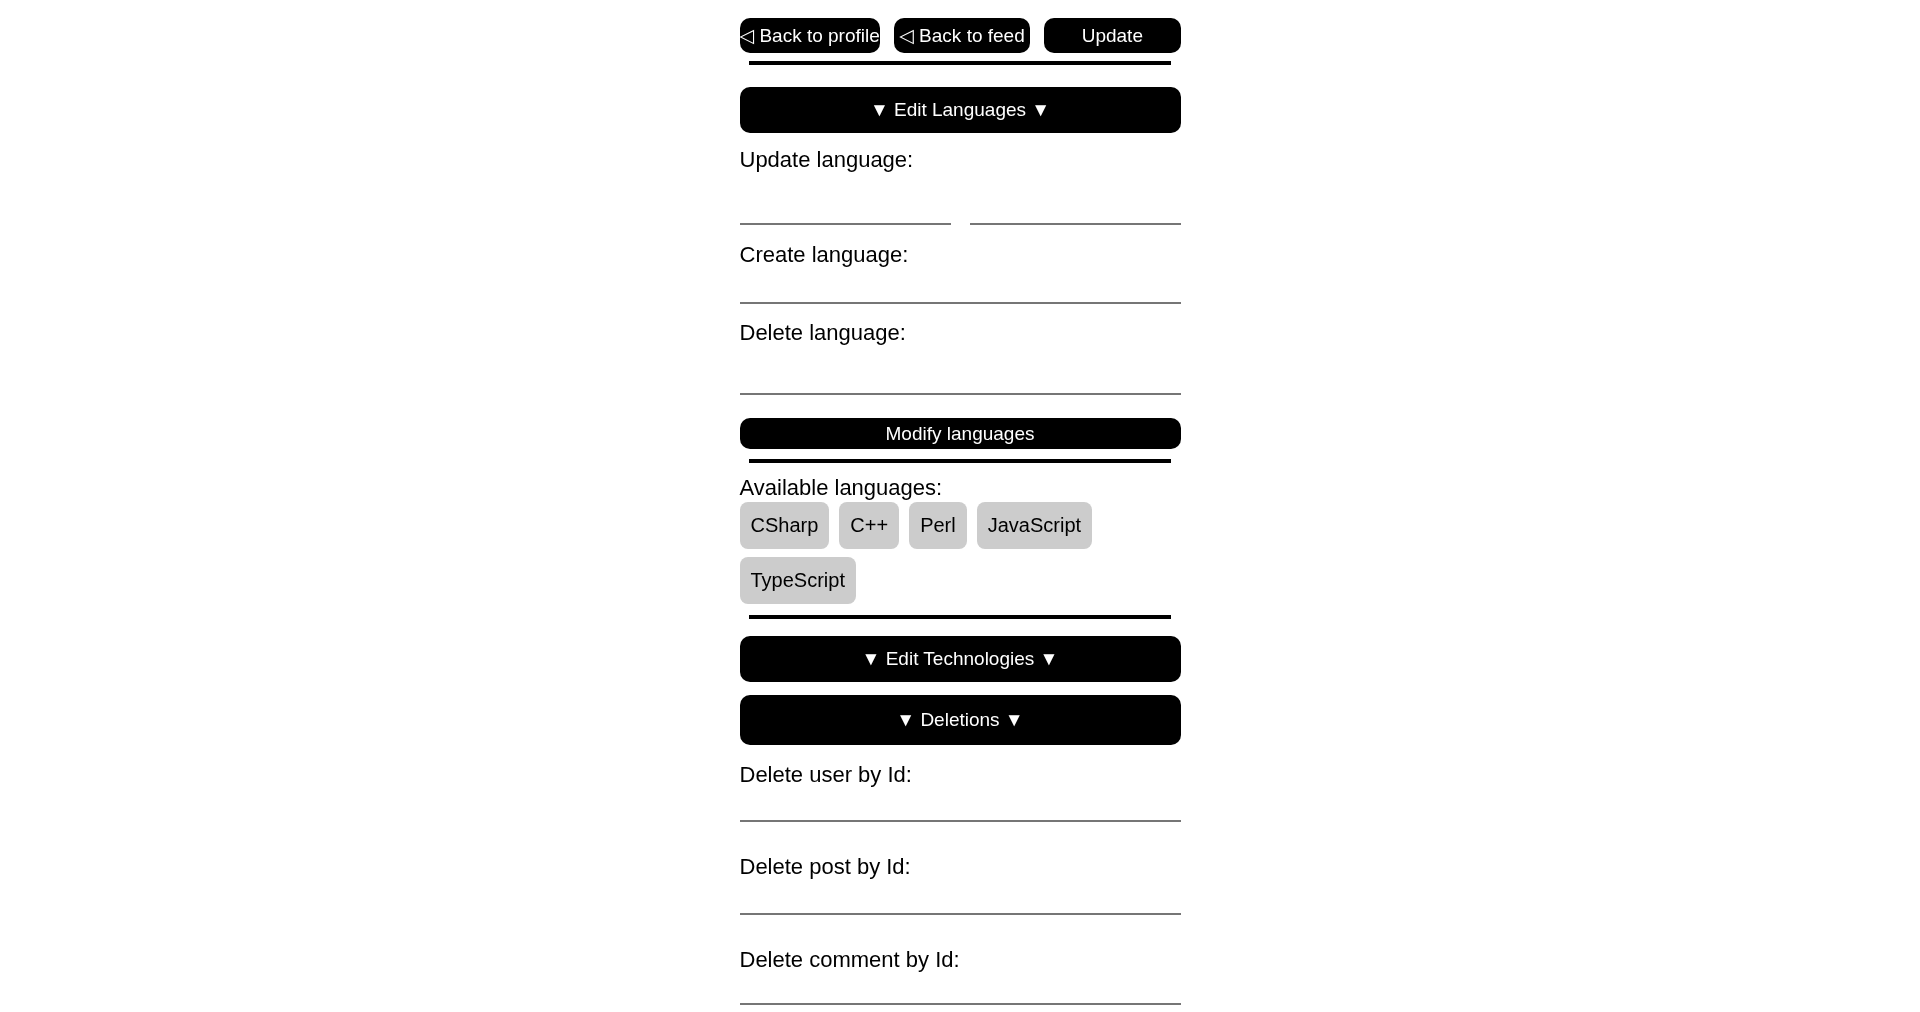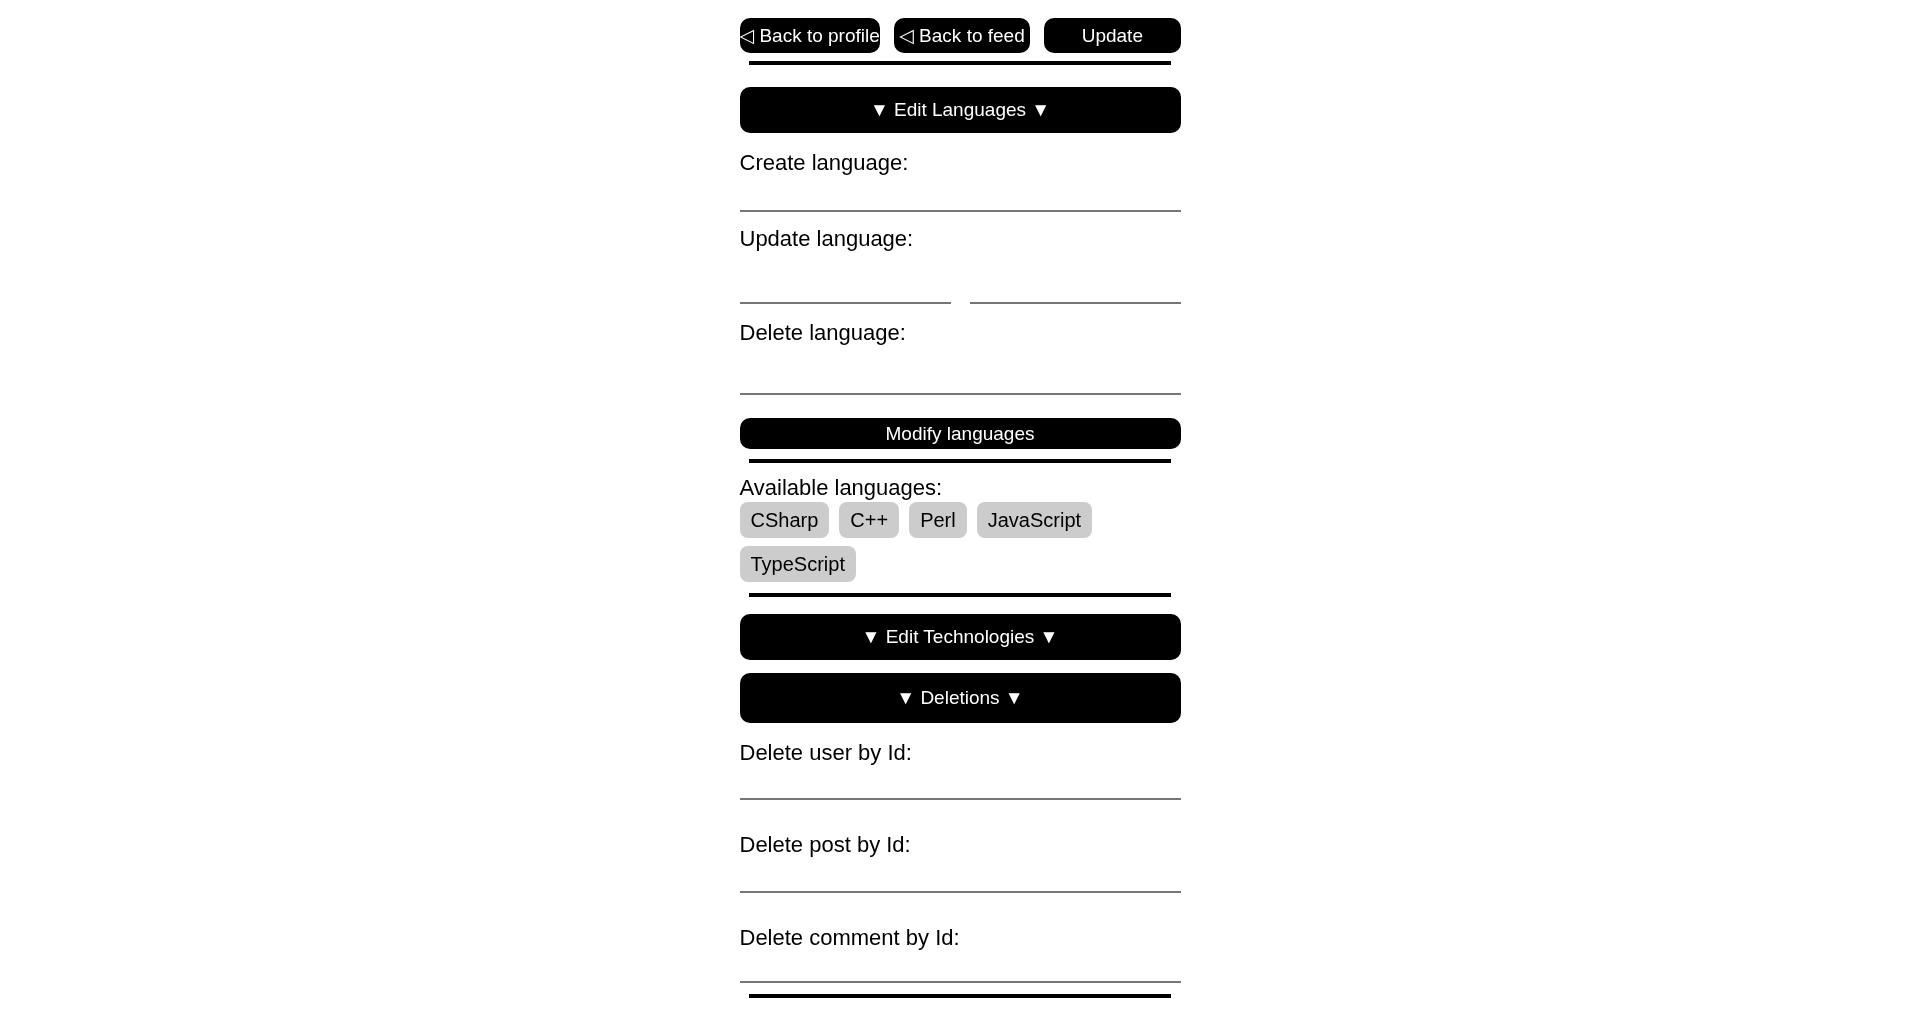--- a/index.html
+++ b/index.html
@@ -63,52 +63,52 @@
   .f-post input { height: 35px; }
   .f-comment { margin-top: 32px; }
   .f-comment input { height: 32px; }
 
   
   .avail { margin-top: 12px; }
   .avail-label { font-size: 22px; line-height: 26px; }
   .tags { display: flex; flex-wrap: wrap; gap: 8px 10px; margin-top: 1px; }
   .tag {
     display: inline-flex; align-items: center;
-    height: 36px; padding: 0 11px;
+    height: 47px; padding: 0 11px;
     background: #cccccc; color: #000000;
     border-radius: 8px; font-size: 20px;
     cursor: pointer; white-space: nowrap;
   }
 </style>
 </head>
 <body>
 
 <div class="page">
 
   <div class="btn-row">
     <button>◁ Back to profile</button>
     <button>◁ Back to feed</button>
     <button>Update</button>
   </div>
 
   <hr class="thick">
 
   <button class="wide" id="edit-languages-toggle">▼ Edit Languages ▼</button>
 
-  <div class="field f-create">
-    <label>Create language:</label>
-    <input type="text" style="">
-  </div>
-
   <div class="field f-update">
     <label>Update language:</label>
     <div class="pair">
       <input type="text" style="">
       <input type="text" style="">
     </div>
+  </div>
+
+  <div class="field f-create">
+    <label>Create language:</label>
+    <input type="text" style="">
   </div>
 
   <div class="field f-delete-lang">
     <label>Delete language:</label>
     <input type="text" style="">
   </div>
 
   <button class="wide" id="modify-languages-button">Modify languages</button>
 
   <hr class="thick m10">

